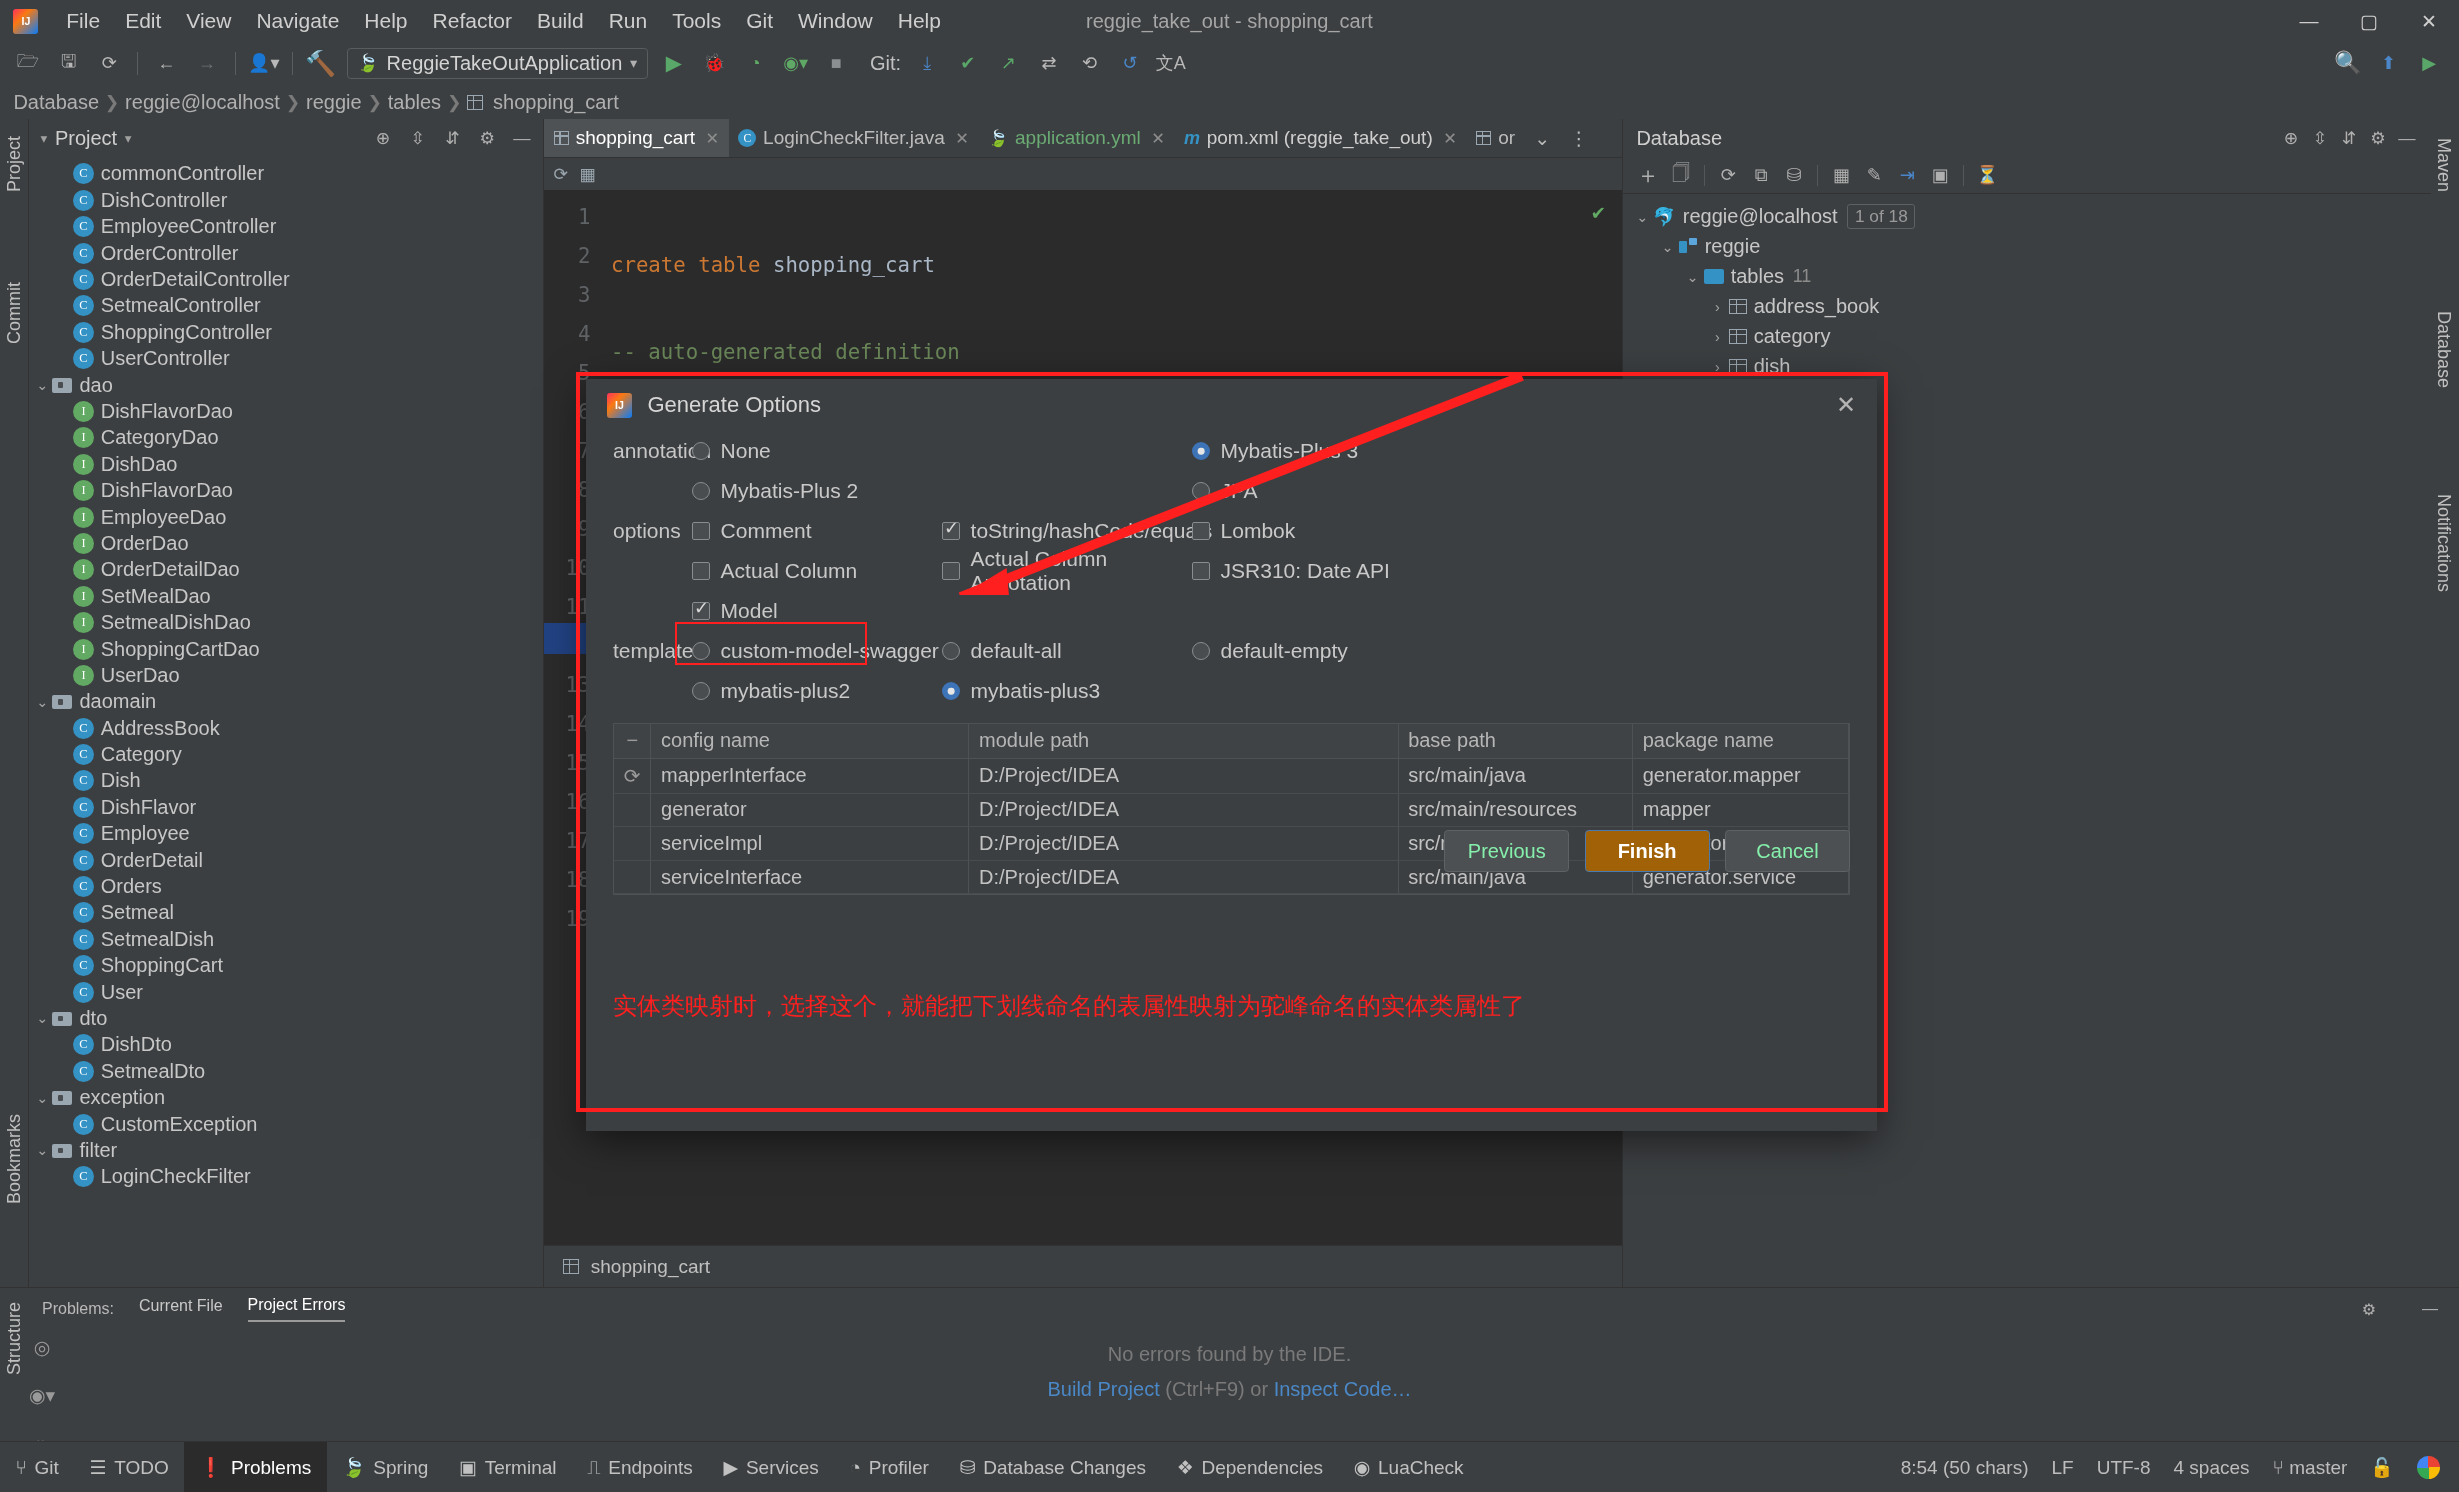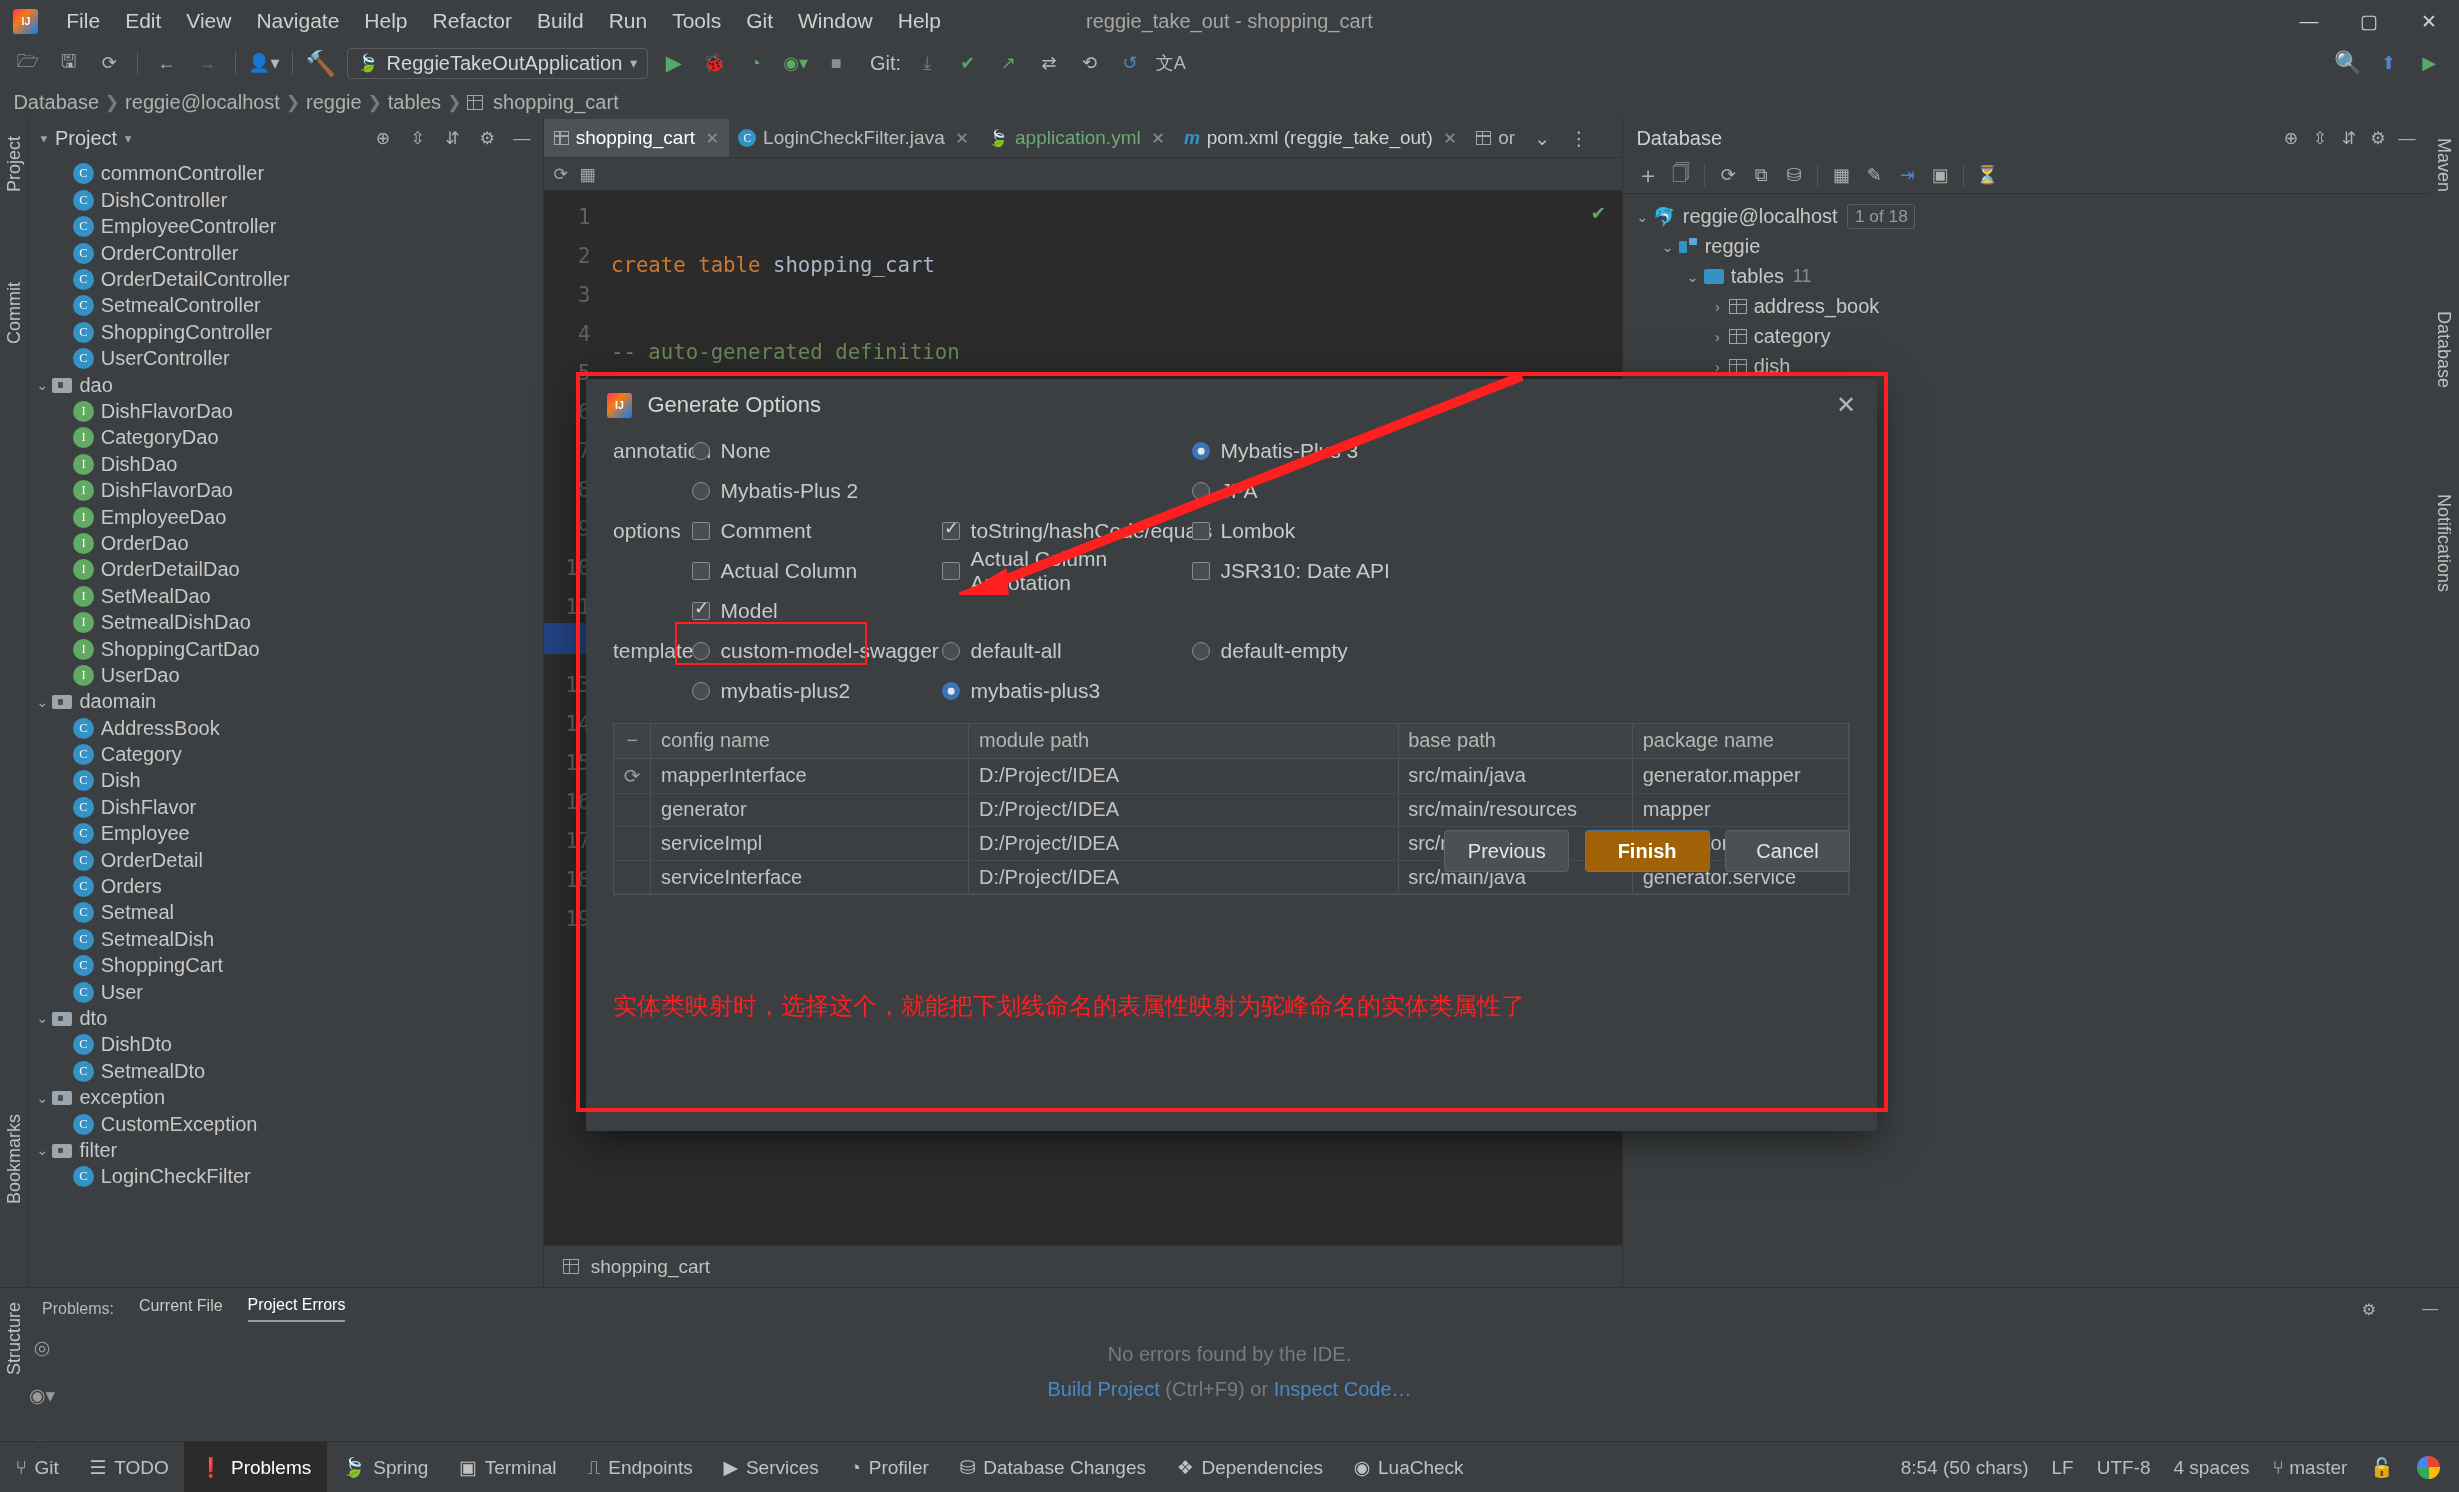--- a/index.html
+++ b/index.html
@@ -345,21 +345,21 @@
   .cfg-note {
     position:absolute; left: 27px; right: 27px; top: 559px;
     color:#ff1f1f; font-size: 24px; font-family: "DejaVu Sans", sans-serif;
     white-space: nowrap;
   }
   .dlg-buttons {
     position:absolute; right: 27px; bottom: 23px; display:flex; gap: 15.4px;
   }
   .btn {
     min-width: 125px; height: 42px; border-radius: 3.8px; border: 1px solid #5e6264;
-    background: #4c5052; color:#e5e5e5; font-size: 20px;
+    background: #4c5052; color:#86efac; font-size: 20px;
     display:flex; align-items:center; justify-content:center; padding: 0 17.3px;
   }
   .btn.primary { background:#a16207; border-color:#4a7ab0; color:#ffffff; font-weight:bold; }
 
   .arrow-svg { position:absolute; left: 576px; top: 355px; z-index: 70; pointer-events:none; }
 </style>
 </head>
 <body>
 
 <div class="titlebar">

